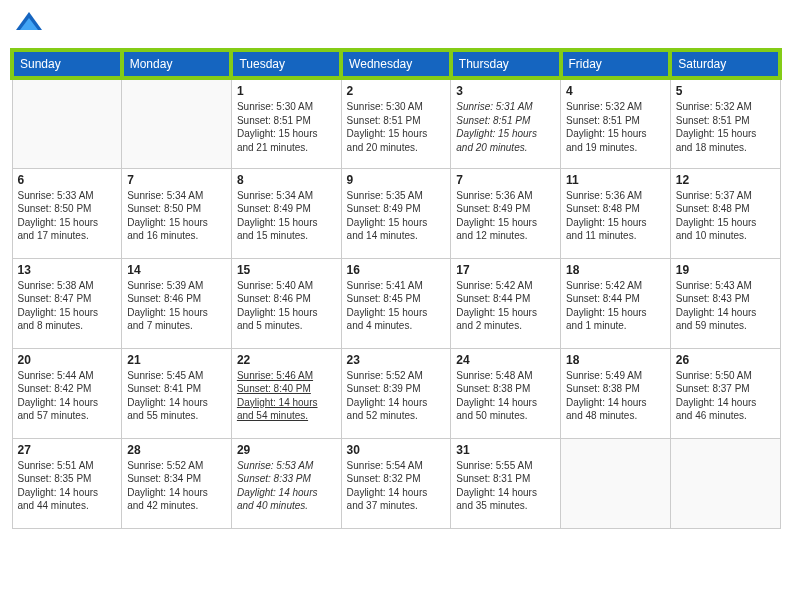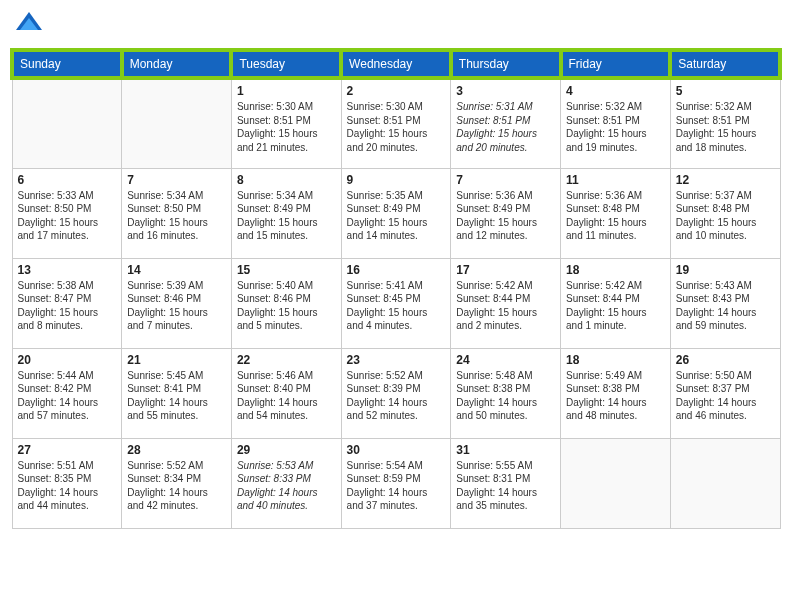--- a/index.html
+++ b/index.html
@@ -276,21 +276,21 @@
         </td>
         <td>
           <div class="day-number">21</div>
           <div class="day-detail" style="white-space: pre-line;">Sunrise: 5:45 AM
 Sunset: 8:41 PM
 Daylight: 14 hours
 and 55 minutes.</div>
         </td>
         <td>
           <div class="day-number">22</div>
-          <div class="day-detail" style="white-space: pre-line;">Sunrise: 5:46 AM
+          <div class="day-detail" style="white-space: pre-line; text-decoration: underline;">Sunrise: 5:46 AM
 Sunset: 8:40 PM
 Daylight: 14 hours
 and 54 minutes.</div>
         </td>
         <td>
           <div class="day-number">23</div>
           <div class="day-detail" style="white-space: pre-line;">Sunrise: 5:52 AM
 Sunset: 8:39 PM
 Daylight: 14 hours
 and 52 minutes.</div>
@@ -335,21 +335,21 @@
         <td>
           <div class="day-number">29</div>
           <div class="day-detail" style="white-space: pre-line; font-style: italic;">Sunrise: 5:53 AM
 Sunset: 8:33 PM
 Daylight: 14 hours
 and 40 minutes.</div>
         </td>
         <td>
           <div class="day-number">30</div>
           <div class="day-detail" style="white-space: pre-line;">Sunrise: 5:54 AM
-Sunset: 8:59 PM
+Sunset: 8:32 PM
 Daylight: 14 hours
 and 37 minutes.</div>
         </td>
         <td>
           <div class="day-number">31</div>
           <div class="day-detail" style="white-space: pre-line;">Sunrise: 5:55 AM
 Sunset: 8:31 PM
 Daylight: 14 hours
 and 35 minutes.</div>
         </td>

